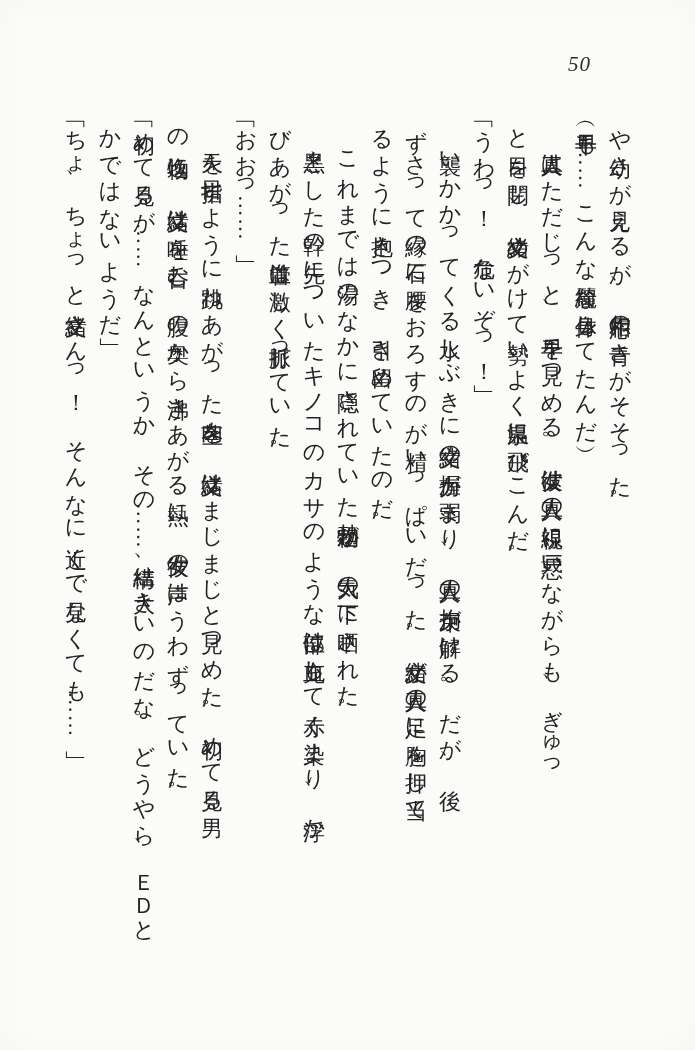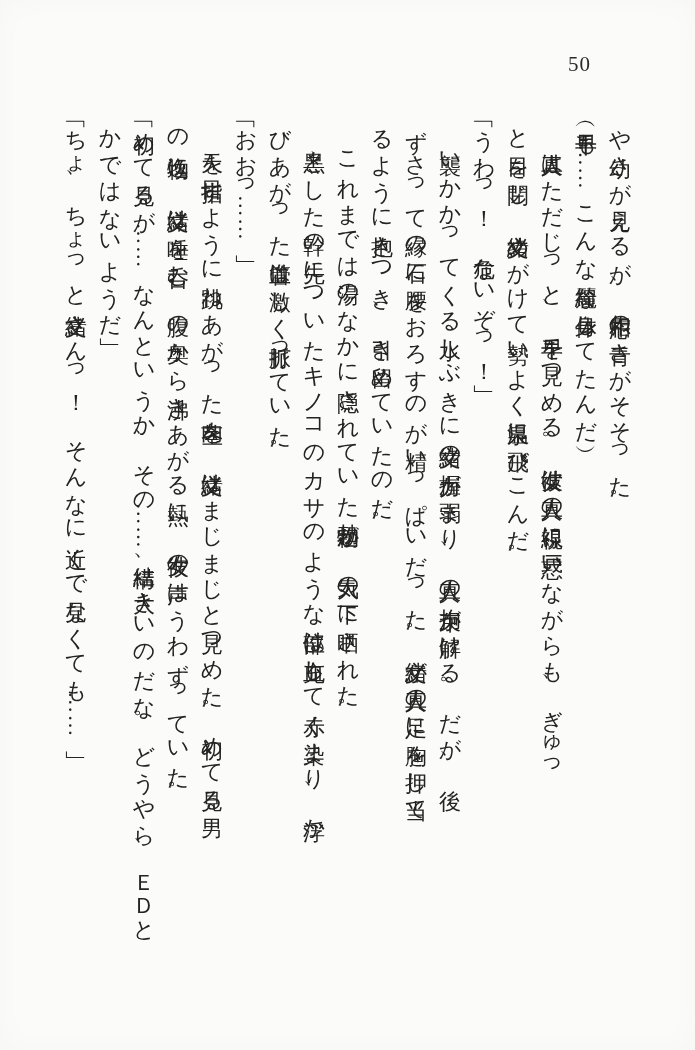--- a/index.html
+++ b/index.html
@@ -14,20 +14,21 @@
     background: #fbfbf9;
     overflow: hidden;
     font-family: "Liberation Serif", "DejaVu Serif", serif;
     box-shadow: inset 0 0 30px rgba(0,0,0,0.025);
   }
   .page-number {
     position: absolute;
     top: 52px;
     left: 568px;
     font-size: 21px;
+    font-style: italic;
     color: #2a2a2a;
     letter-spacing: 1px;
   }
   .text-block {
     position: absolute;
     top: 114px;
     left: 57px;
     width: 580px;
     height: 910px;
     writing-mode: vertical-rl;

